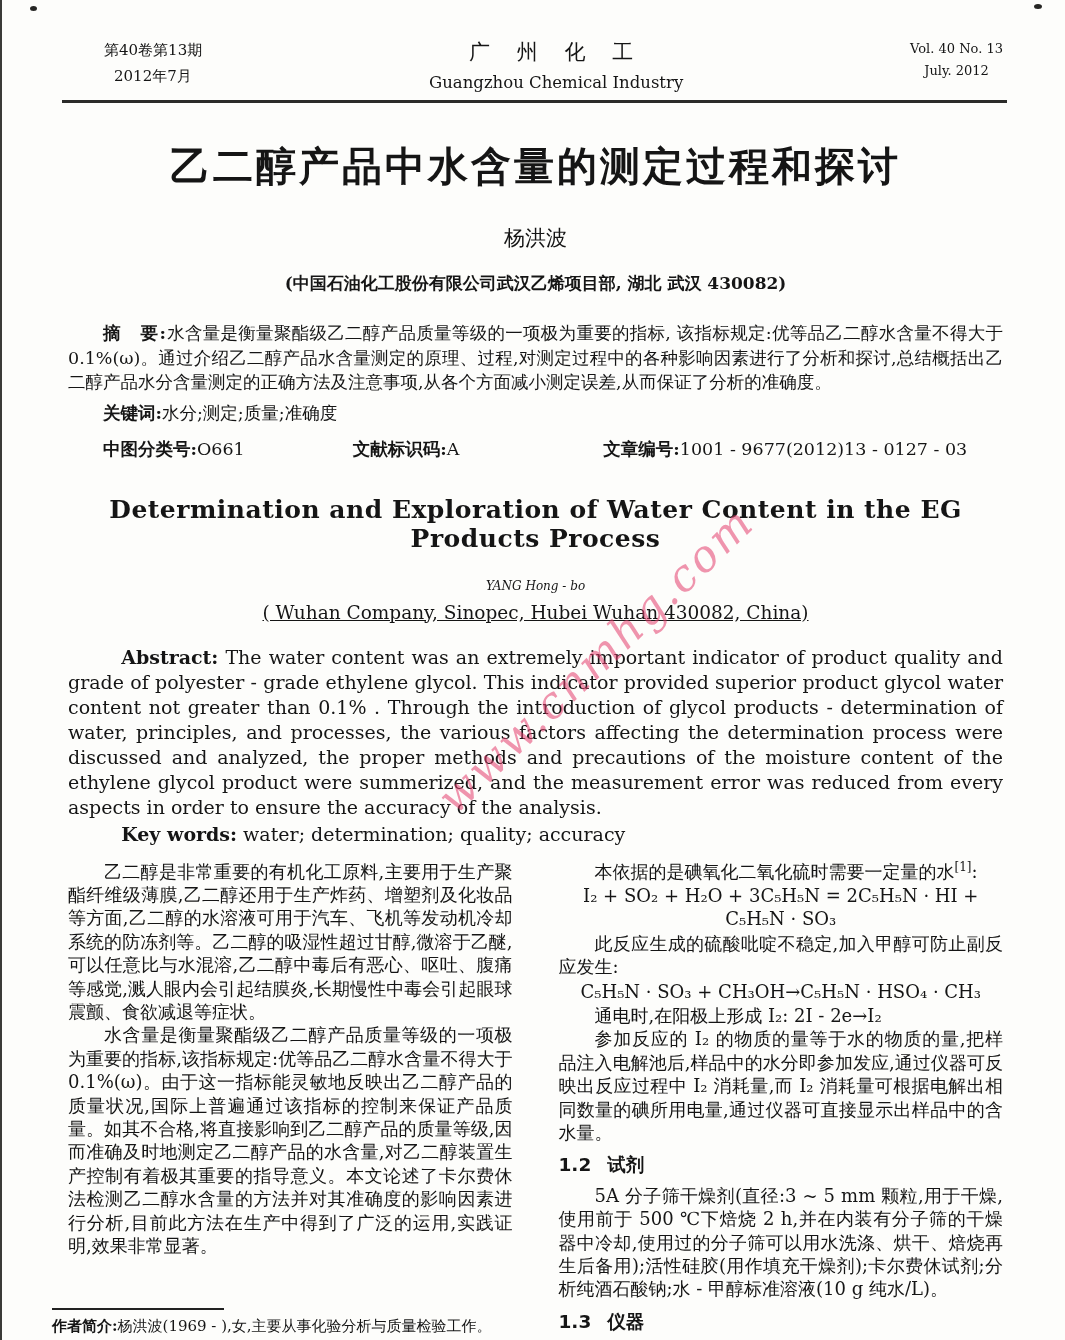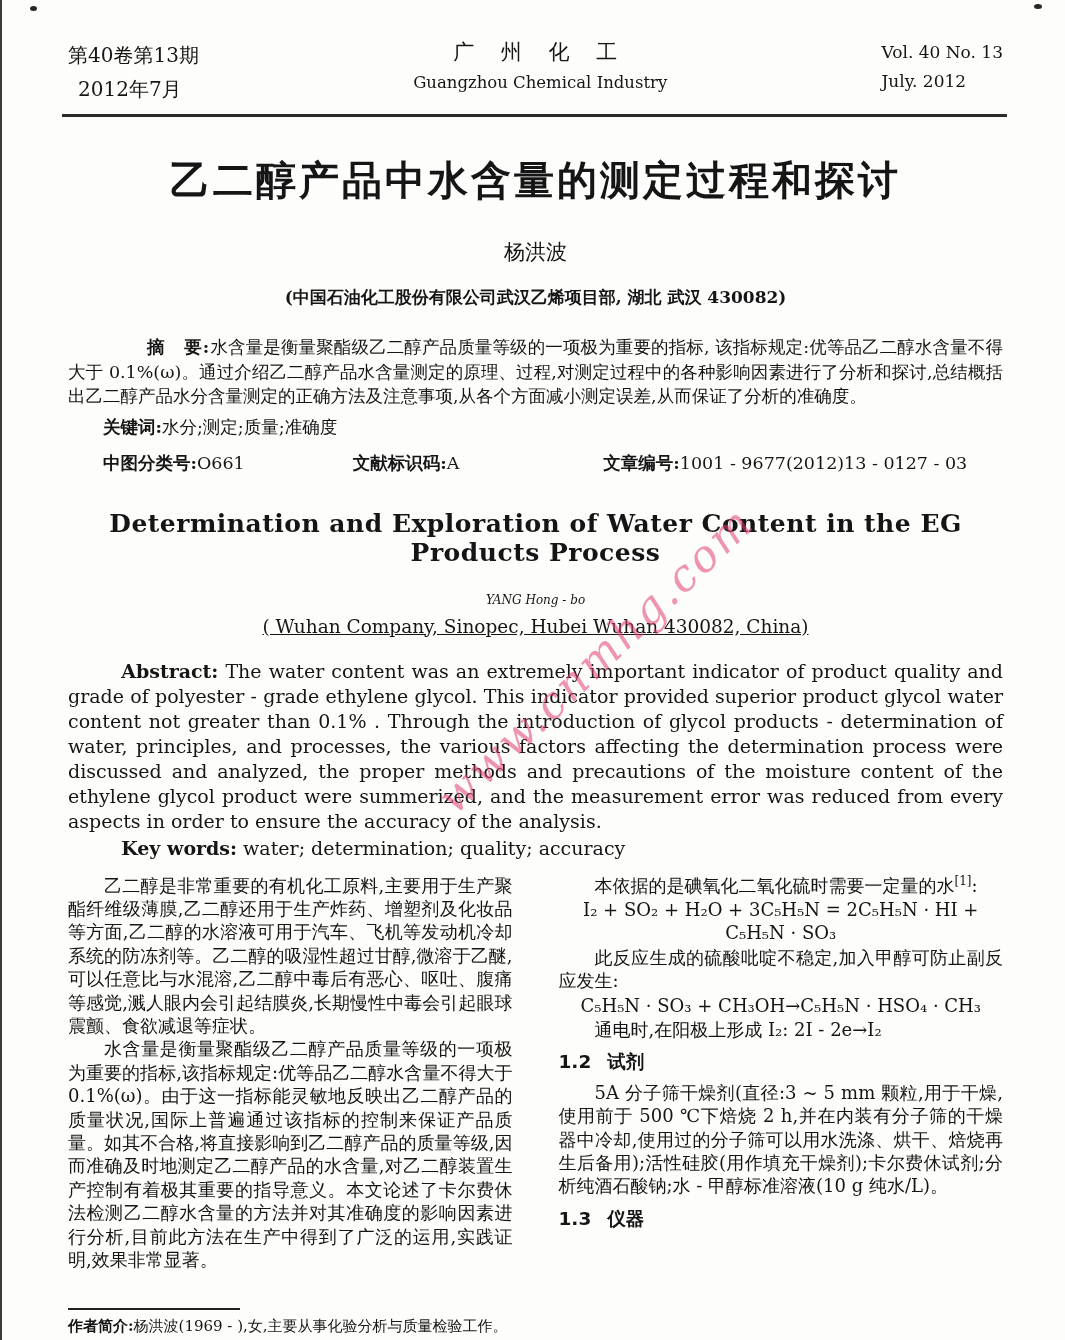--- a/index.html
+++ b/index.html
@@ -14,39 +14,39 @@
     padding:26px 62px 0 66px;
     overflow:hidden;
     border-left:2px solid #3a3a38;
   }
   .speck{position:absolute;background:#262624;border-radius:50%;}
   .speck-l{left:28px;top:6px;width:7px;height:5px;}
   .speck-r{left:1032px;top:4px;width:8px;height:5px;}
 
   
   .header{display:flex;justify-content:space-between;align-items:flex-start;margin-top:12px;}
-  .h-left{font-size:20px;line-height:1.7;}
+  .h-left{font-size:15px;line-height:1.7;margin-left:36px;}
   .h-left .l2{padding-left:10px;}
   .h-center{text-align:center;}
   .h-center .jname{font-size:21px;letter-spacing:10px;font-weight:500;}
   .h-center .jname-en{font-size:16.5px;margin-top:7px;}
-  .h-right{font-size:17px;line-height:1.7;text-align:left;}
+  .h-right{font-size:13px;line-height:1.7;text-align:center;}
   .header-rule{border:0;border-top:3px solid #2b2b29;margin:8px -4px 0 -6px;}
 
   
   .title{
     text-align:center;font-size:40px;font-weight:bold;letter-spacing:3px;
     font-family:"DejaVu Sans", sans-serif;margin:36px 0 0;
   }
   .author{text-align:center;font-size:21px;margin-top:30px;}
   .affil{text-align:center;font-size:17px;margin-top:20px;font-weight:bold;}
 
   
   .abstract{margin:26px 0 0;font-size:17.5px;line-height:24.5px;text-align:justify;text-indent:2em;}
-  .abstract b{letter-spacing:1px;margin-left:44px;}
+  .abstract b{letter-spacing:1px;}
   .keywords{margin:6px 0 0;font-size:17.5px;text-indent:2em;}
   .meta-row{margin:12px 0 0;font-size:17.5px;padding-left:2em;display:flex;gap:36px;}
   .meta-item{white-space:nowrap;}
   .meta-item + .meta-item{margin-left:72px;}
   .meta-item.third{margin-left:108px;}
 
   
   .title-en{text-align:center;font-size:25px;font-weight:bold;margin:34px 0 0;letter-spacing:0.5px;}
   .author-en{text-align:center;font-size:12px;font-style:italic;margin-top:26px;}
   .affil-en{text-align:center;font-size:18.5px;margin-top:9px;text-decoration:underline;}
@@ -66,21 +66,21 @@
   .watermark{
     position:absolute;left:384px;top:634px;
     transform:rotate(-44deg);transform-origin:center center;
     font-size:44px;font-style:italic;letter-spacing:3px;
     color:rgba(227,62,110,0.55);
     font-family:"DejaVu Serif", serif;
     pointer-events:none;white-space:nowrap;
   }
 
   
-  .footnote{position:absolute;left:66px;right:62px;bottom:4px;}
+  .footnote{position:absolute;left:50px;right:62px;bottom:4px;}
   .footnote-rule{width:172px;border:0;border-top:2.5px solid #222;margin:0 0 7px;}
   .footnote p{margin:0;font-size:15px;}
 </style>
 </head>
 <body>
 
 <div class="page">
 
   <div class="speck speck-l"></div>
   <div class="speck speck-r"></div>
@@ -130,20 +130,21 @@
       <p class="body-p">水含量是衡量聚酯级乙二醇产品质量等级的一项极为重要的指标,该指标规定:优等品乙二醇水含量不得大于 0.1%(ω)。由于这一指标能灵敏地反映出乙二醇产品的质量状况,国际上普遍通过该指标的控制来保证产品质量。如其不合格,将直接影响到乙二醇产品的质量等级,因而准确及时地测定乙二醇产品的水含量,对乙二醇装置生产控制有着极其重要的指导意义。本文论述了卡尔费休法检测乙二醇水含量的方法并对其准确度的影响因素进行分析,目前此方法在生产中得到了广泛的运用,实践证明,效果非常显著。</p>
 
     </div>
 
     <div class="col col-right">
       <p class="body-p"><span>本依据的是碘氧化二氧化硫时需要一定量的水</span><sup>[1]</sup><span>:</span></p>
       <div class="equation">I₂ + SO₂ + H₂O + 3C₅H₅N = 2C₅H₅N · HI + C₅H₅N · SO₃</div>
       <p class="body-p">此反应生成的硫酸吡啶不稳定,加入甲醇可防止副反应发生:</p>
       <div class="equation">C₅H₅N · SO₃ + CH₃OH→C₅H₅N · HSO₄ · CH₃</div>
       <p class="body-p">通电时,在阳极上形成 I₂: 2I - 2e→I₂</p>
+      <p class="body-p">参加反应的 I₂ 的物质的量等于水的物质的量,把样品注入电解池后,样品中的水分即参加发应,通过仪器可反映出反应过程中 I₂ 消耗量,而 I₂ 消耗量可根据电解出相同数量的碘所用电量,通过仪器可直接显示出样品中的含水量。</p>
       <h4 class="sec-h2"><span class="h-num">1.2</span><span>试剂</span></h4>
       <p class="body-p">5A 分子筛干燥剂(直径:3 ~ 5 mm 颗粒,用于干燥,使用前于 500 ℃下焙烧 2 h,并在内装有分子筛的干燥器中冷却,使用过的分子筛可以用水洗涤、烘干、焙烧再生后备用);活性硅胶(用作填充干燥剂);卡尔费休试剂;分析纯酒石酸钠;水 - 甲醇标准溶液(10 g 纯水/L)。</p>
       <h4 class="sec-h2"><span class="h-num">1.3</span><span>仪器</span></h4>
 
     </div>
 
   </div>
 
   <div class="watermark">www.cnmhg.com</div>
 

